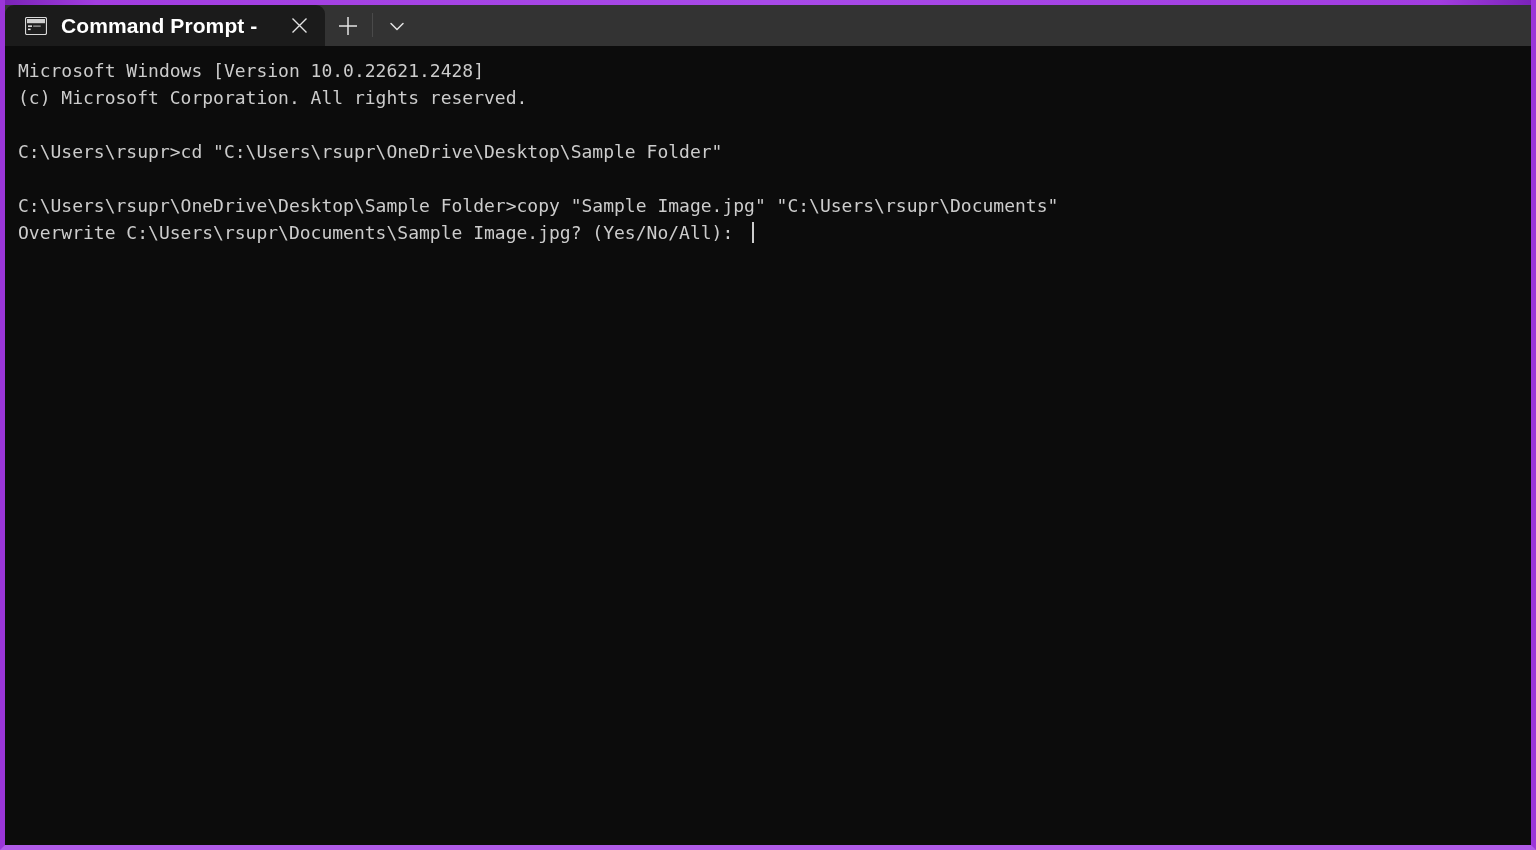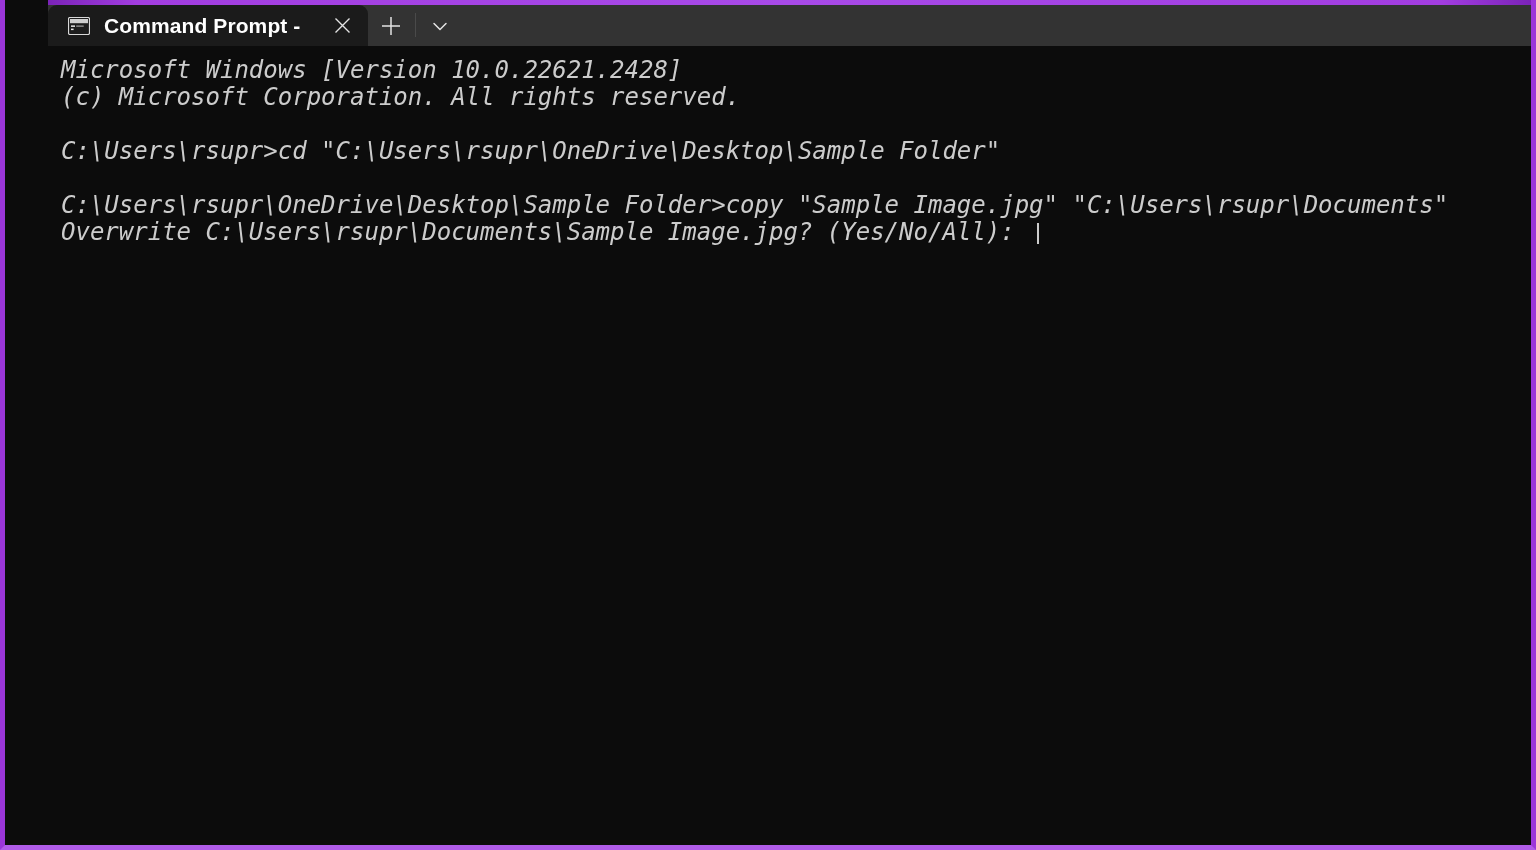--- a/index.html
+++ b/index.html
@@ -19,21 +19,20 @@
     inset: 0;
     width: 1536px;
     height: 850px;
     background: #0c0c0c;
     border-left: 5px solid #9b36d9;
     border-right: 5px solid #9b36d9;
     border-bottom: 5px solid #b05ce8;
     border-top: 0;
     display: flex;
     flex-direction: column;
-    padding-left: 43px;
   }
 
   
   #accent-stripe {
     height: 5px;
     width: 100%;
     background: linear-gradient(90deg,#7b23b8 0%, #a23de0 6%, #a84ae8 50%, #a23de0 94%, #7b23b8 100%);
     flex: 0 0 auto;
   }
 
@@ -112,26 +111,25 @@
   #terminal {
     flex: 1 1 auto;
     background: #0c0c0c;
     padding: 11px 0 0 13px;
     overflow: hidden;
     position: relative;
   }
 
   #console-text {
     font-family: "DejaVu Sans Mono", "Liberation Mono", monospace;
-    font-size: 24px;
+    font-size: 18px;
     line-height: 27px;
     color: #cccccc;
     white-space: pre;
     letter-spacing: 0px;
-    font-style: italic;
   }
 
   .line { min-height: 27px; white-space: pre; }
 
   .cursor {
     display: inline-block;
     width: 2px;
     height: 21px;
     background: #cccccc;
     vertical-align: -4px;

